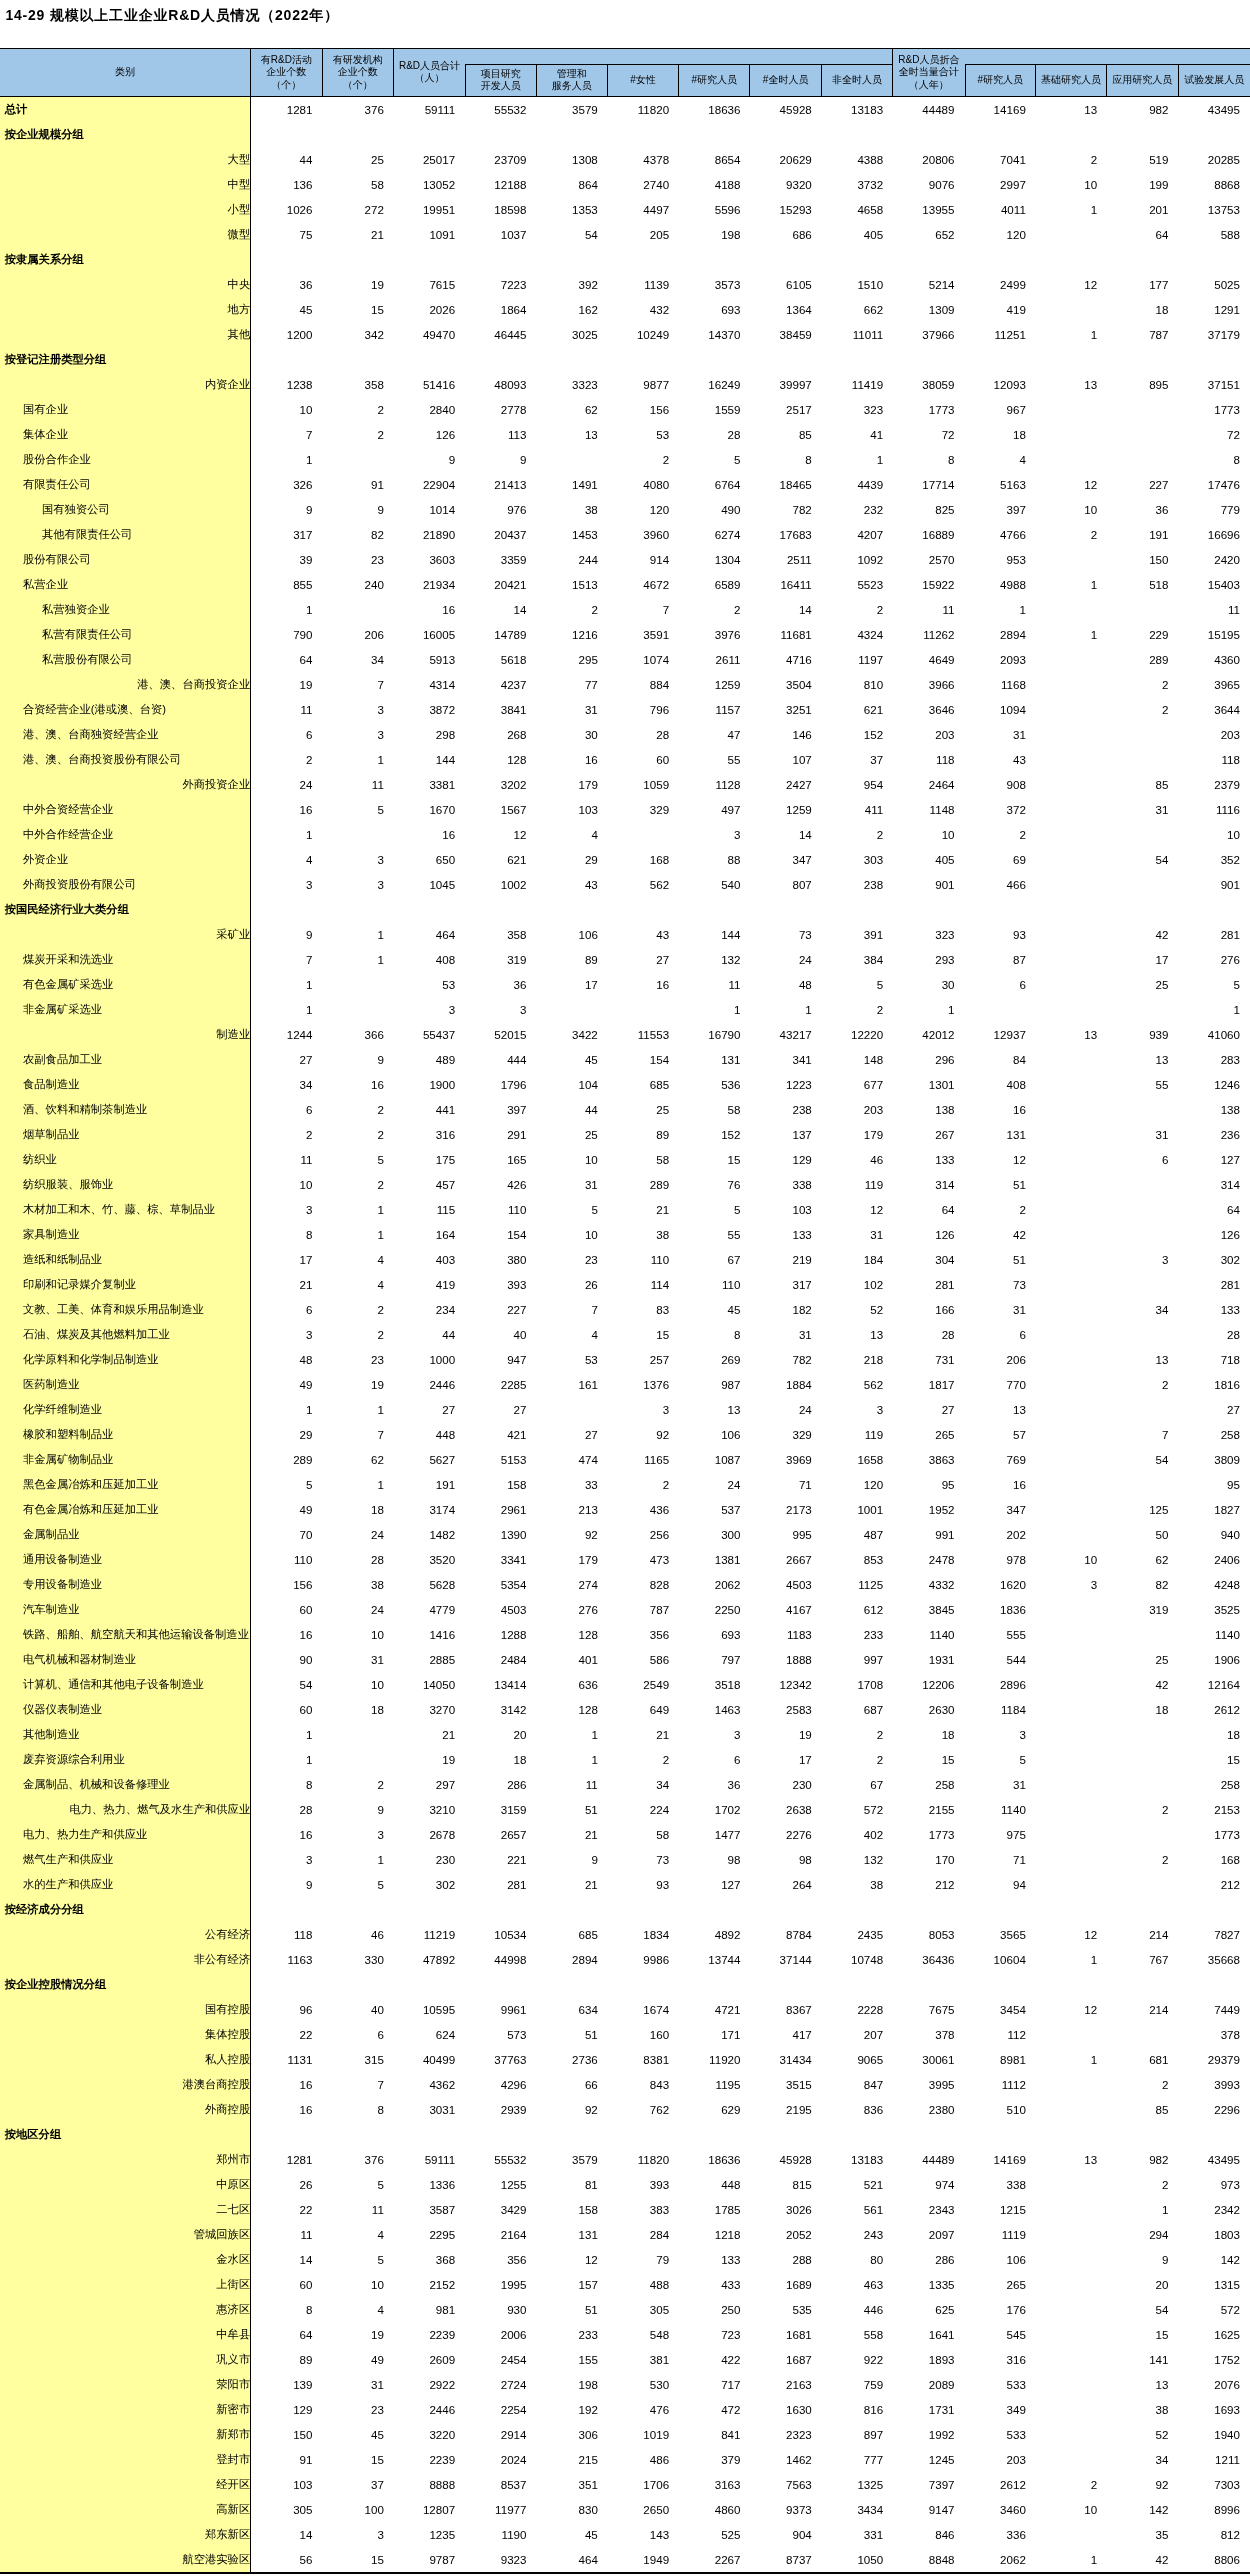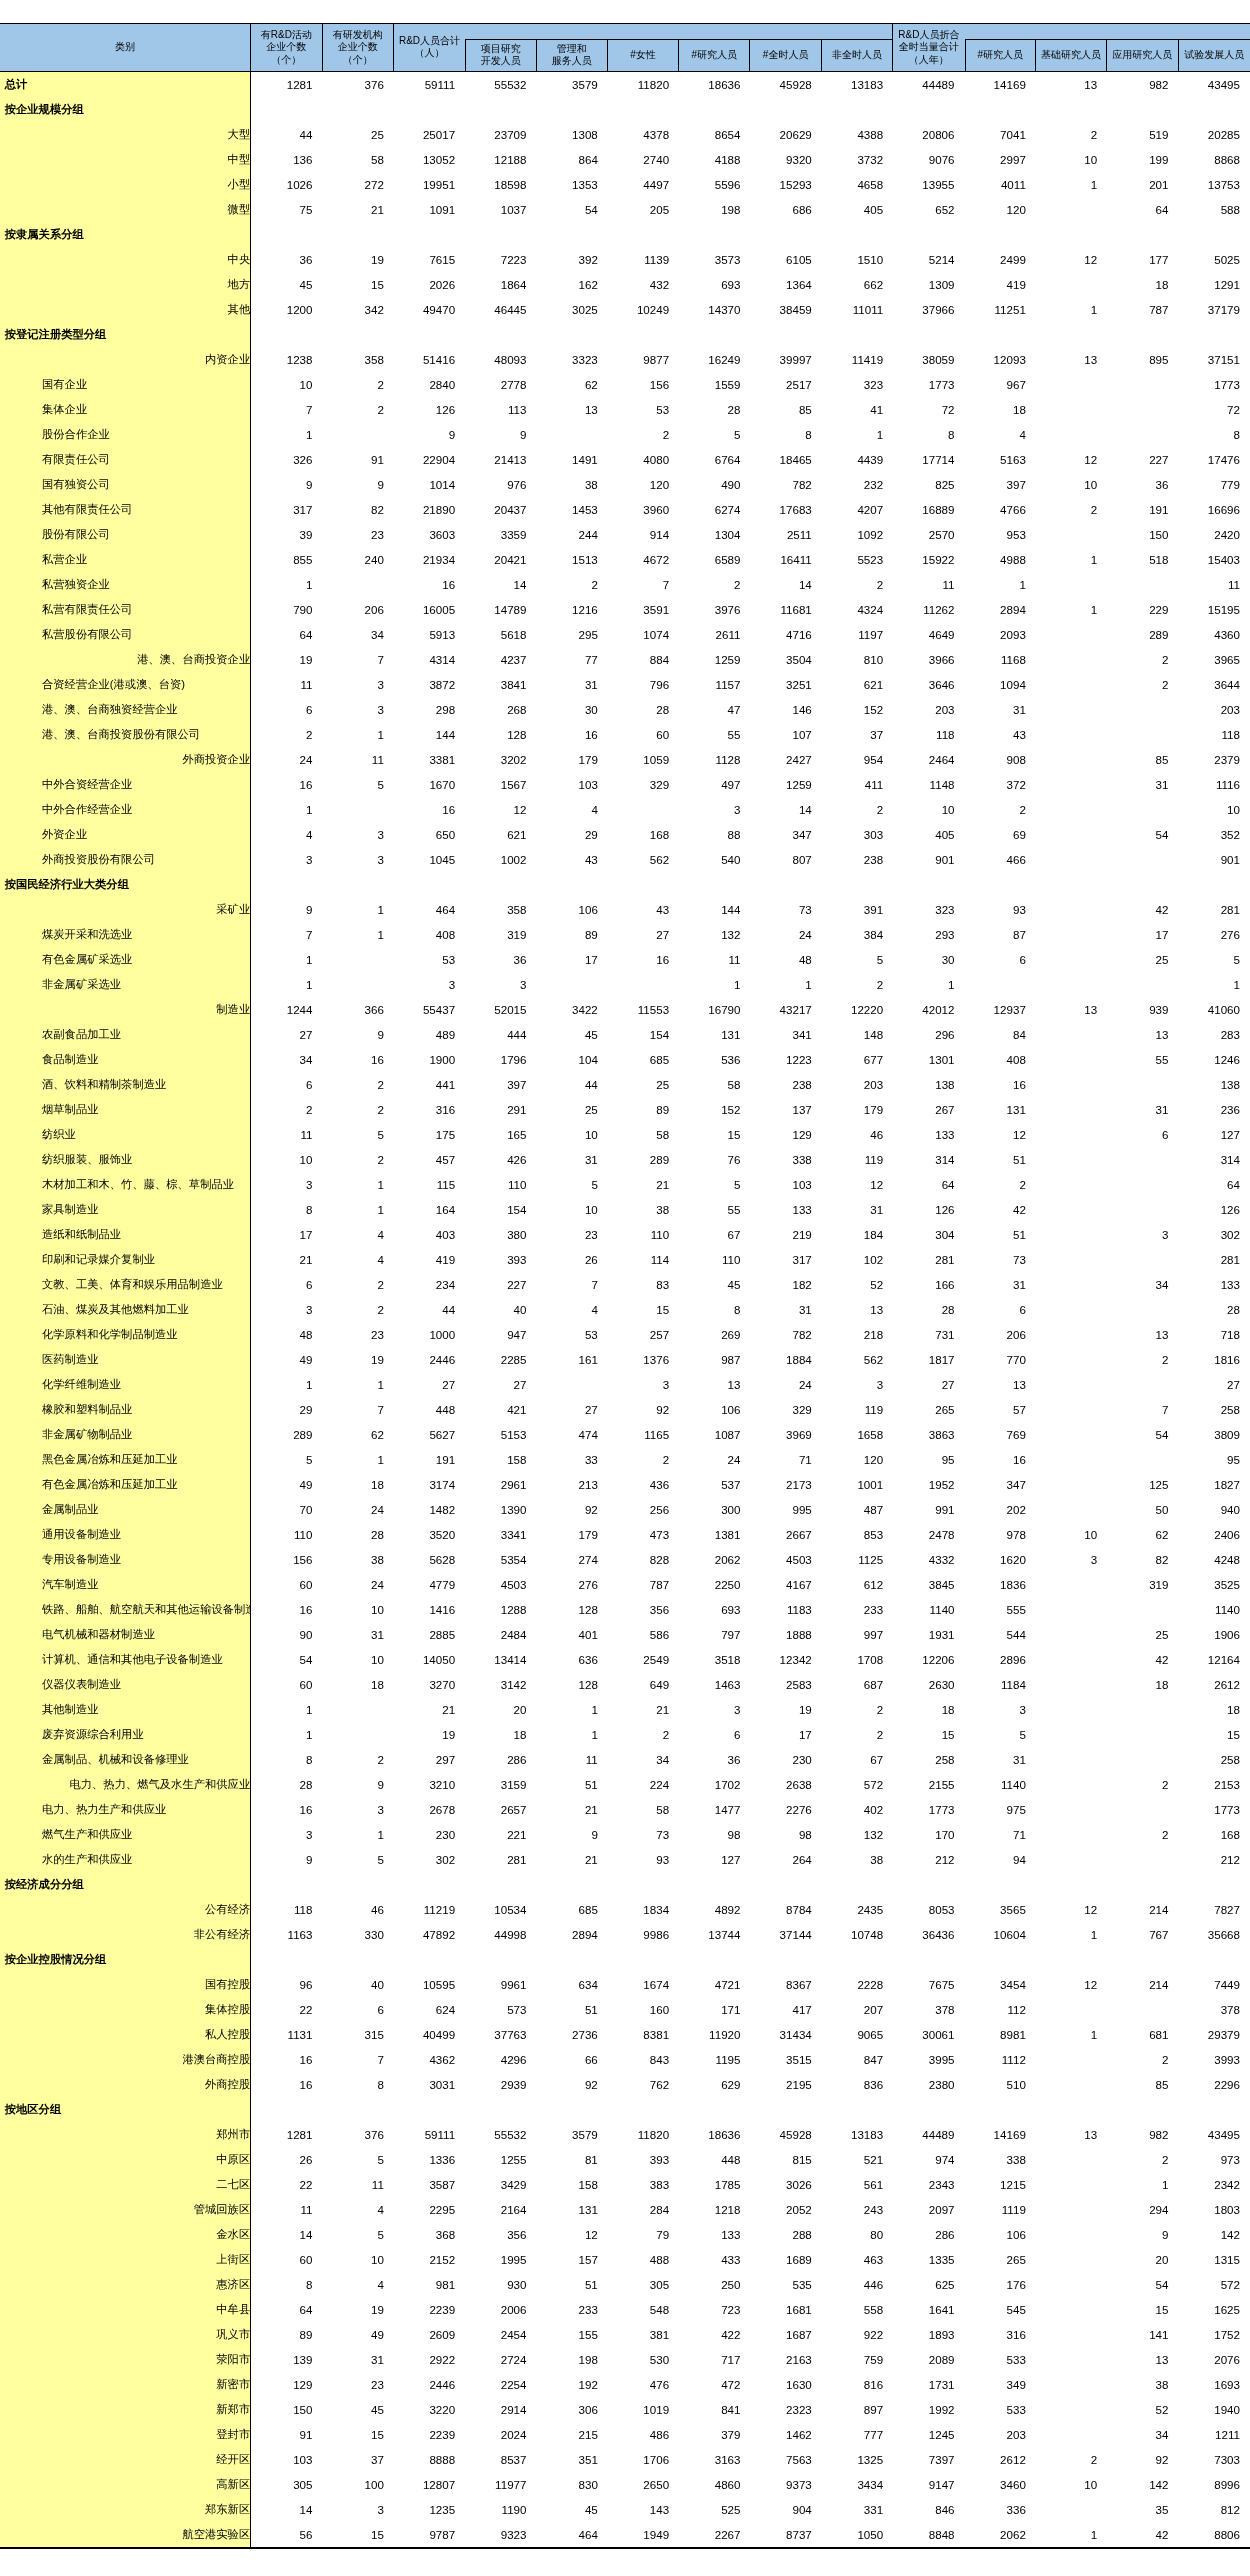--- a/index.html
+++ b/index.html
@@ -13,27 +13,28 @@
   thead tr.hr1 td{height:13px;}
   thead tr.hr2 td{height:29.5px;}
   thead td.no-r{border-right:none;}
   thead td.bl{border-left:0.8px solid #000;}
   tbody td{border:none;padding:0;height:25px;vertical-align:middle;font-size:11.6px;background:#fff;overflow:hidden;}
   tbody td.lbl{background:#FFFFA0;border-right:0.8px solid #000;font-size:11.3px;white-space:nowrap;}
   tbody td.num{text-align:right;padding-right:10px;font-size:11.6px;}
   .bold{font-weight:bold;}
   .ind0{padding-left:4.7px;}
   .ind1{padding-left:17px;text-align:right;}
-  .ind2{padding-left:42px;}
+  .ind2{padding-left:23px;}
   .ind3{padding-left:42px;margin-left:32px;}
 </style>
 </head>
 <body>
 
 <div class="page">
+  <div class="title">14-29 规模以上工业企业R&amp;D人员情况（2022年）</div>
 
   <table class="rdtab">
     <colgroup>
       <col class="c-cat">
       <col class="c-num">
         <col class="c-num">
         <col class="c-num">
         <col class="c-num">
         <col class="c-num">
       <col class="c-num">

